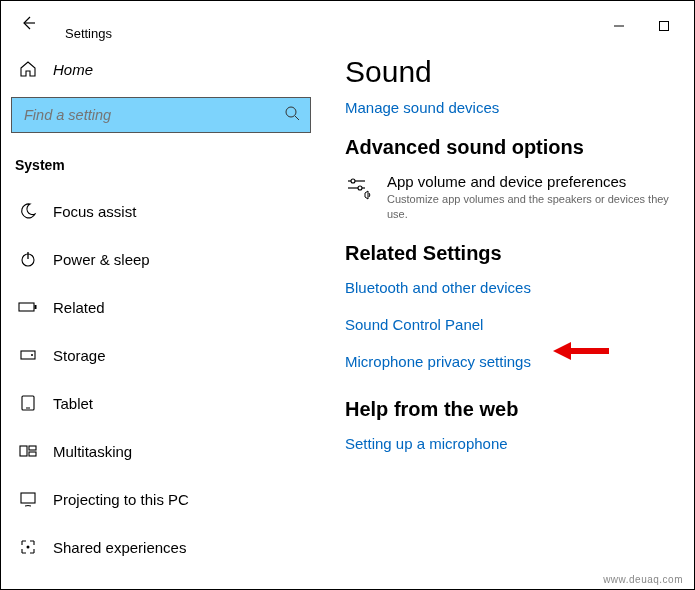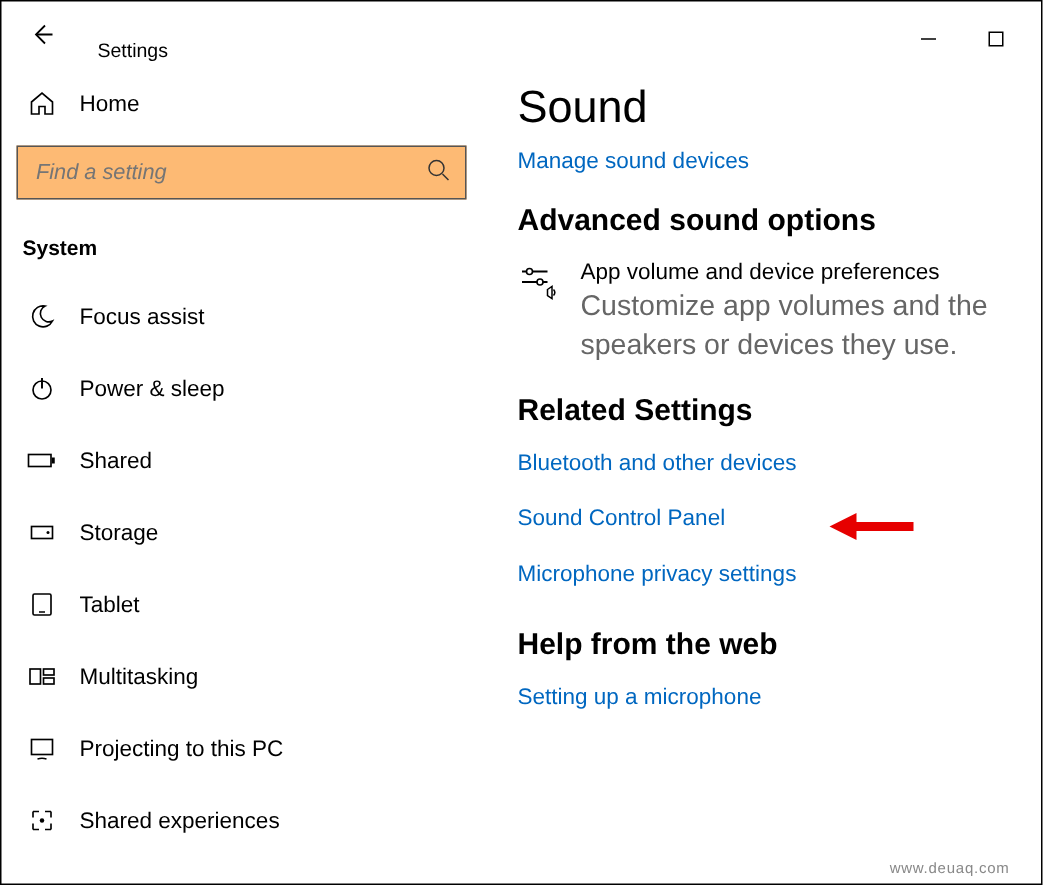--- a/index.html
+++ b/index.html
@@ -64,26 +64,27 @@
       cursor: pointer;
     }
     .home-row .icon {
       width: 22px;
       display: flex;
       justify-content: center;
     }
     .home-row .label {
       margin-left: 14px;
       font-size: 15px;
+      font-style: italic;
     }
     .search-box {
       margin: 8px 0 18px 0;
       height: 36px;
       border: 1px solid #555;
-      background: #fdba74;
+      background: #7dd3fc;
       display: flex;
       align-items: center;
       padding: 0 10px 0 12px;
     }
     .search-box input {
       border: none;
       outline: none;
       flex: 1;
       font-size: 14.5px;
       font-style: italic;
@@ -140,40 +141,40 @@
     .adv-icon {
       width: 28px;
       flex-shrink: 0;
       padding-top: 2px;
     }
     .adv-title {
       font-size: 15px;
       margin-bottom: 2px;
     }
     .adv-desc {
-      font-size: 19px;
+      font-size: 11px;
       color: #666;
       line-height: 1.35;
     }
     .related-link {
       color: #0067c0;
       font-size: 15px;
       cursor: pointer;
       display: block;
       margin-bottom: 20px;
     }
     .arrow-annotation {
       position: absolute;
       left: 550px;
       top: 338px;
       pointer-events: none;
     }
     .watermark {
       position: absolute;
-      right: 21px;
+      right: 11px;
       bottom: 4px;
       font-size: 10px;
       color: #888;
       letter-spacing: 0.5px;
     }
   </style>
 </head>
 <body>
 
 <div class="titlebar">
@@ -240,21 +241,21 @@
       <span class="label">Power &amp; sleep</span>
     </div>
 
     <div class="nav-item">
       <span class="icon">
         <svg width="20" height="18" viewBox="0 0 20 18">
             <rect x="1" y="5" width="15" height="8" stroke="#000" stroke-width="1.1" fill="none"></rect>
             <rect x="16.5" y="7" width="2" height="4" fill="#000"></rect>
           </svg>
       </span>
-      <span class="label">Shared</span>
+      <span class="label">Related</span>
     </div>
 
     <div class="nav-item">
       <span class="icon">
         <svg width="18" height="18" viewBox="0 0 18 18">
             <rect x="2" y="5" width="14" height="8" stroke="#000" stroke-width="1.1" fill="none"></rect>
             <circle cx="13" cy="9" r="1" fill="#000"></circle>
           </svg>
       </span>
       <span class="label">Storage</span>

